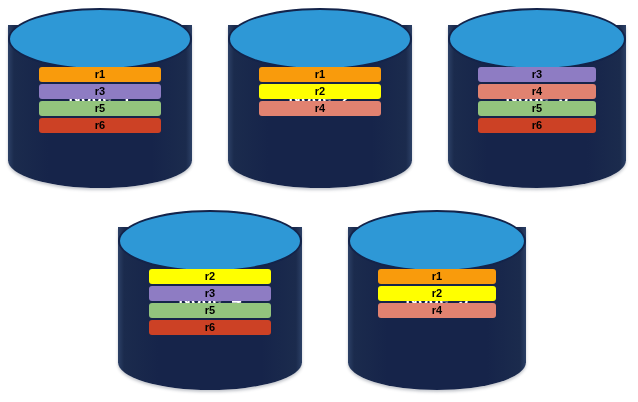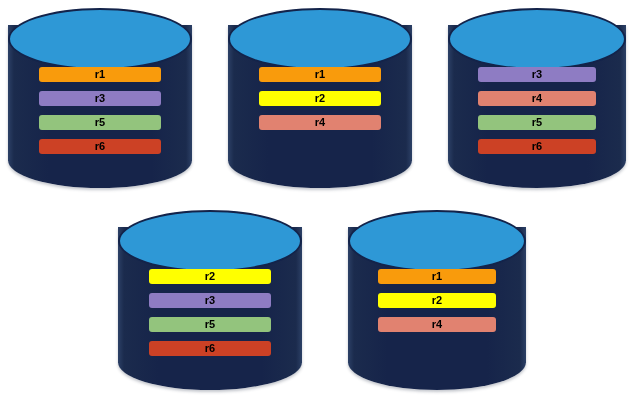--- a/index.html
+++ b/index.html
@@ -80,21 +80,21 @@
     left: 0;
     right: 0;
     top: 59px;
     z-index: 5;
     padding: 0 17%;
     box-sizing: border-box;
   }
   .shard {
     height: 15px;
     border-radius: 3px;
-    margin-bottom: 9px;
+    margin-bottom: 2px;
     text-align: center;
     line-height: 15px;
     font-size: 11px;
     font-weight: bold;
     color: #000000;
     box-sizing: border-box;
   }
   .shard:last-child { margin-bottom: 0; }
 </style>
 </head>

